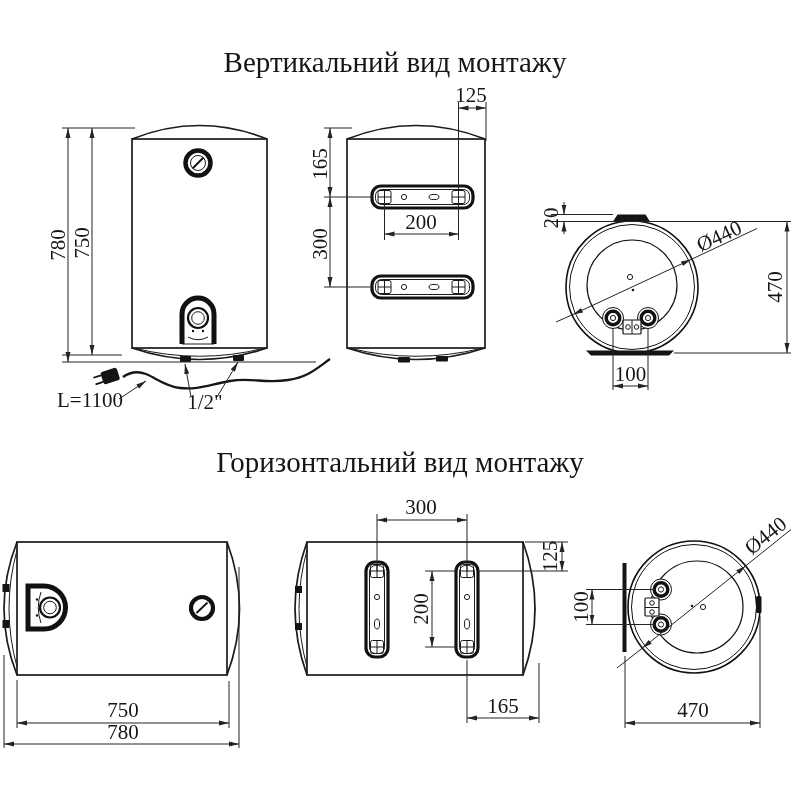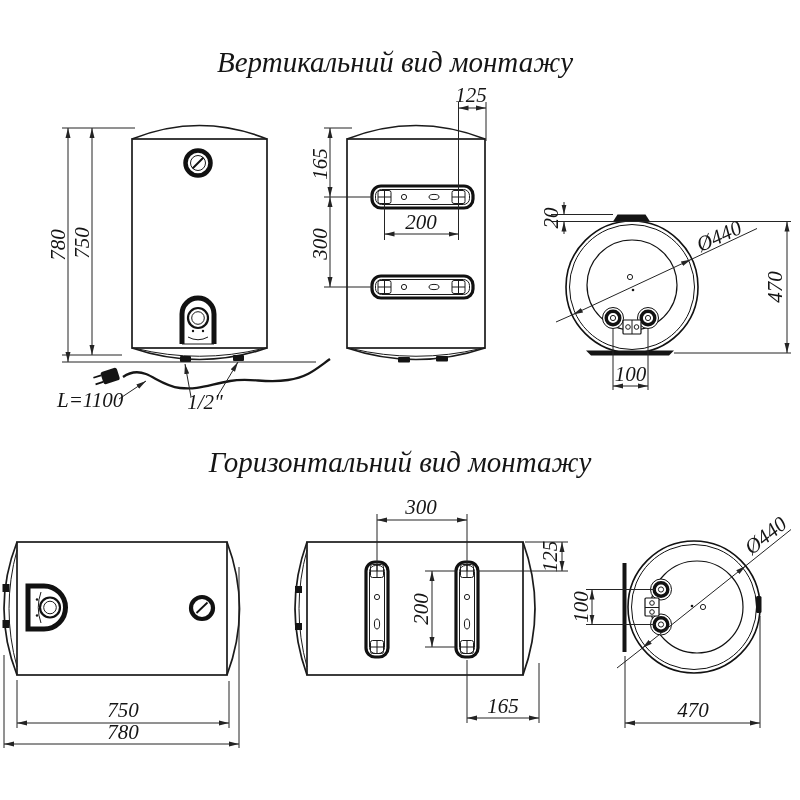--- a/index.html
+++ b/index.html
@@ -1,16 +1,16 @@
 <!DOCTYPE html>
 <html><head>
 <meta charset="utf-8">
 <style>
   html,body{margin:0;padding:0;background:#ffffff;}
-  .canvas{width:800px;height:800px;background:#fff;position:relative;overflow:hidden;font-style:italic;}
+  .canvas{width:800px;height:800px;background:#fff;position:relative;overflow:hidden;}
   svg text{font-family:"Liberation Serif","DejaVu Serif",serif;fill:#151515;}
   .title{font-size:29px;}
   .dl{font-size:21px;}
   .b{fill:none;stroke:#1b1b1b;stroke-width:1.7;}
   .b2{fill:none;stroke:#1b1b1b;stroke-width:1;}
   .bt{fill:none;stroke:#111;stroke-width:3.2;}
   .arch{fill:#fff;stroke:#111;stroke-width:5;}
   .d{fill:none;stroke:#242424;stroke-width:1;}
   .f{fill:#141414;stroke:none;}
   .w{fill:#fff;}

